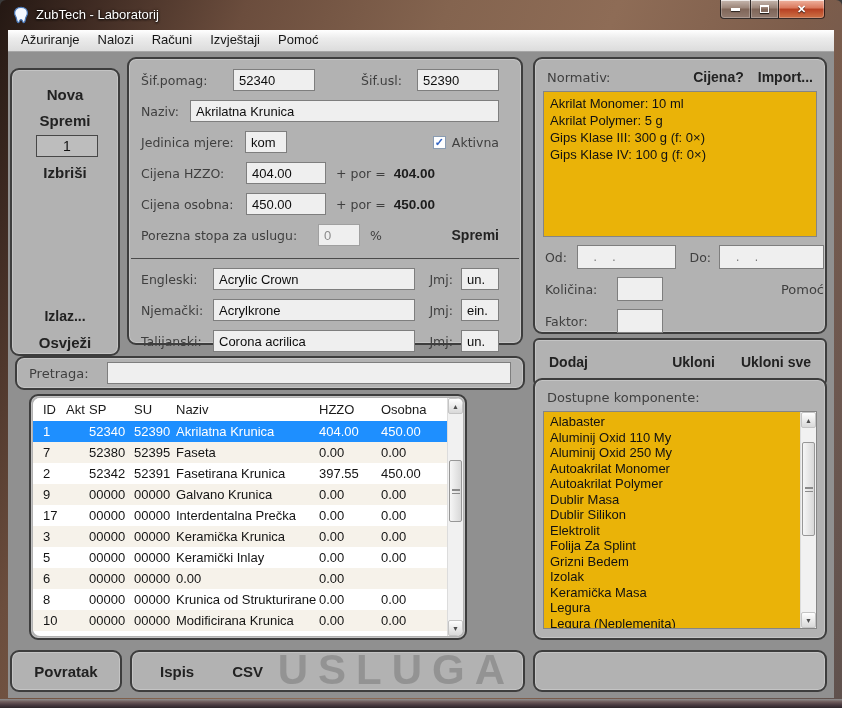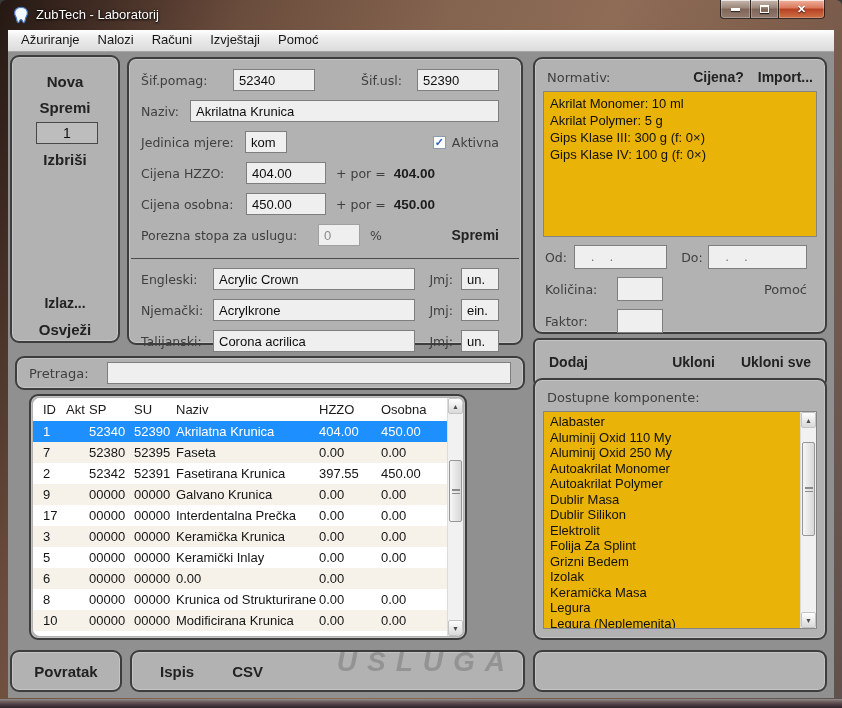--- a/index.html
+++ b/index.html
@@ -45,41 +45,41 @@
   
   .f-row{display:flex;align-items:center;height:22px;margin:9px 22px 0 12px;}
   .divider{border-top:1px solid #4a4a4a;margin:12px 2px 2px 2px;}
   .bold-val{font-weight:bold;color:#1c1c1c;font-size:13.5px;}
   .checkbox{width:13px;height:13px;background:#fff;border:1px solid #8a9cb2;display:inline-flex;align-items:center;justify-content:center;
     font-size:11px;color:#3566c4;font-weight:bold;line-height:1;}
   
   .listbox{background:#eab308;border:1px solid #858585;overflow:hidden;}
   .lb-item{font-size:13px;color:#111;padding:0 6px;white-space:nowrap;}
   
-  .n-row{display:flex;align-items:center;margin:8px 18px 0 10px;height:24px;}
+  .n-row{display:flex;align-items:center;margin:8px 1px 0 10px;height:24px;}
   .date-val{color:#777;letter-spacing:6px;padding-left:16px;font-size:12px;}
   
   .vscroll{width:16px;background:#f1f1f1;border-left:1px solid #dcdcdc;display:flex;flex-direction:column;}
   .vs-btn{height:16px;display:flex;align-items:center;justify-content:center;font-size:7px;color:#4e4e4e;
     background:linear-gradient(#fefefe,#d9d9d9);border:1px solid #c4c4c4;border-radius:2px;}
   .vs-track{flex:1;position:relative;}
   .vs-thumb{position:absolute;left:1px;right:1px;border:1px solid #979797;border-radius:2px;
     background:linear-gradient(90deg,#f6f6f6,#d8d8d8);display:flex;align-items:center;justify-content:center;}
   .vs-grip{width:8px;height:5px;border-top:1px solid #8a8a8a;border-bottom:1px solid #8a8a8a;box-shadow:inset 0 2px 0 -1px #8a8a8a;}
   
   .table-box{position:absolute;inset:2px;background:#ffffff;border-radius:7px;overflow:hidden;display:flex;}
   .table-main{flex:1;display:flex;flex-direction:column;}
   .t-grid{display:grid;grid-template-columns:23px 23px 45px 42px 1fr 62px 66px;padding-left:10px;align-items:center;}
   .t-header{height:23px;background:#fff;color:#1a1a1a;font-size:13px;}
   .t-row{height:21px;font-size:13px;color:#141414;}
   .t-row.alt{background:#f6f2ea;}
   .t-row.sel{background:#1e8fff;color:#fff;}
   .t-cell{white-space:nowrap;overflow:hidden;}
   
-  .watermark{position:absolute;right:8px;top:-6px;font-size:28px;font-style:italic;font-weight:bold;
+  .watermark{position:absolute;right:8px;top:-6px;font-size:42px;font-weight:bold;
     color:rgba(122,122,122,.55);letter-spacing:10px;white-space:nowrap;}
 </style>
 </head>
 <body>
 
 <div class="window">
 
   <div class="titlebar">
     <svg class="app-icon" viewBox="0 0 16 16">
       <path d="M8 1.2 C4.4 1.2 2.3 3.4 2.3 6.2 C2.3 8.5 3.7 9.4 4 11.4 C4.3 13.3 4.8 14.8 5.7 14.8 C6.8 14.8 6.5 12.1 8 12.1 C9.5 12.1 9.2 14.8 10.3 14.8 C11.2 14.8 11.7 13.3 12 11.4 C12.3 9.4 13.7 8.5 13.7 6.2 C13.7 3.4 11.6 1.2 8 1.2 Z" fill="#f4f8ff" stroke="#4a78b8" stroke-width="1.1"></path>
@@ -101,21 +101,21 @@
   <div class="menubar" id="menubar">
       <span class="menu-item">Ažuriranje</span>
       <span class="menu-item">Nalozi</span>
       <span class="menu-item">Računi</span>
       <span class="menu-item">Izvještaji</span>
       <span class="menu-item">Pomoć</span>
     </div>
 
   <div class="client">
 
-    <div class="panel" style="left:2px;top:3px;width:110px;height:288px;">
+    <div class="panel" style="left:2px;top:16px;width:110px;height:288px;">
       <div class="lp-item blabel" style="top:16px;font-size:15px;">Nova</div>
       <div class="lp-item blabel" style="top:42px;font-size:15px;">Spremi</div>
       <div class="lp-box" style="top:65px;">1</div>
       <div class="lp-item blabel" style="top:94px;font-size:15px;">Izbriši</div>
       <div class="lp-item blabel" style="top:238px;font-size:14px;">Izlaz...</div>
       <div class="lp-item blabel" style="top:264px;font-size:15px;">Osvježi</div>
     </div>
 
     <div class="panel" style="left:119px;top:5px;width:396px;height:288px;padding-top:1px;">
       <div class="f-row">

